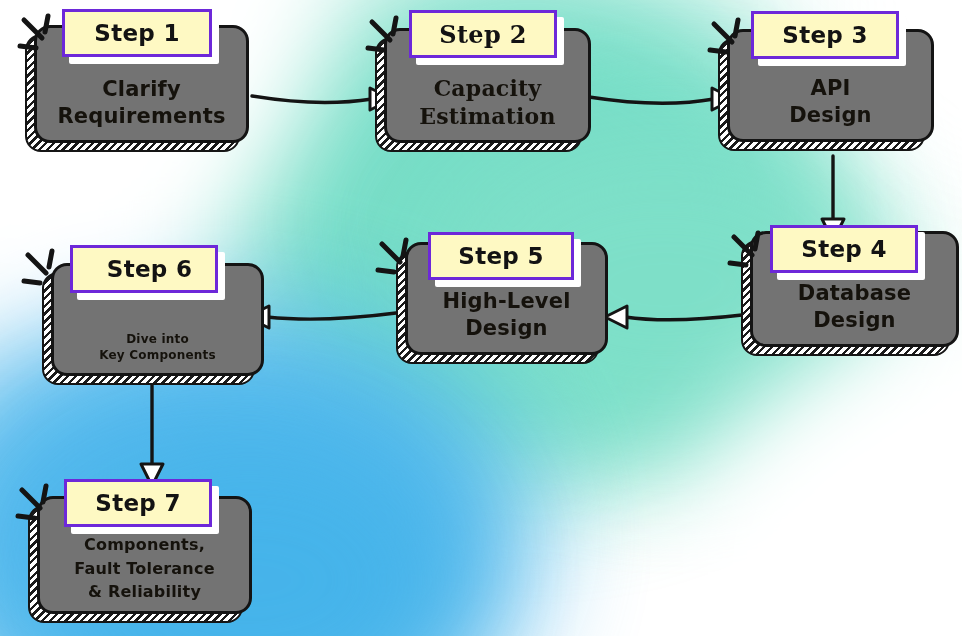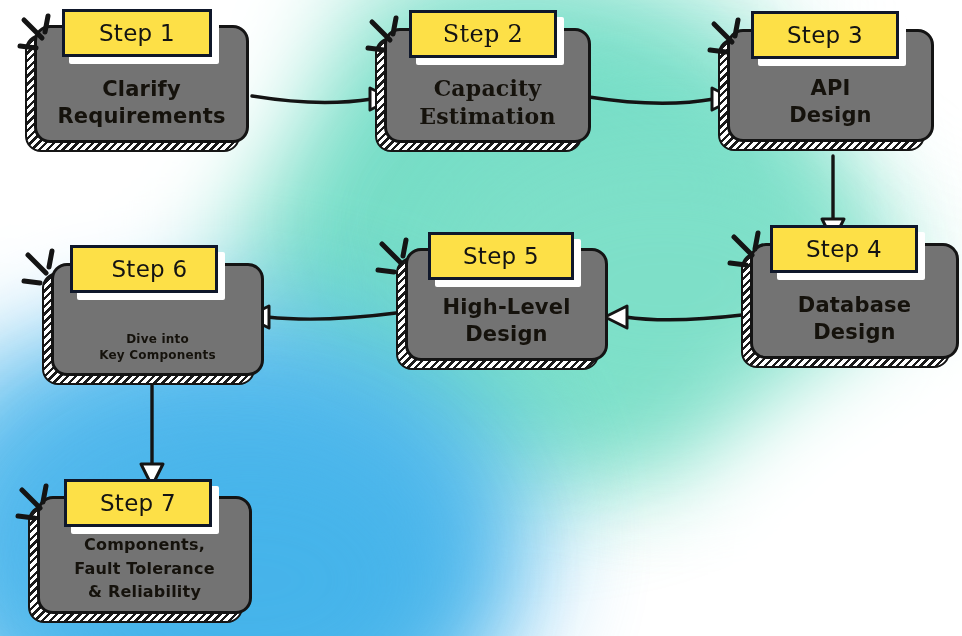--- a/index.html
+++ b/index.html
@@ -84,24 +84,24 @@
   .card-text span{display:block;}
 
   
   .label-wrap{position:absolute;z-index:6;}
   .label-back{
     position:absolute;left:7px;top:7px;width:100%;height:100%;
     background:#ffffff;border-radius:2px;
   }
   .label{
     position:relative;
-    background:#fde047;
-    border:3px solid #0f172a;
+    background:#fef9c3;
+    border:3px solid #6d28d9;
     color:#131313;
-    font-weight:400;
+    font-weight:700;
     display:flex;align-items:center;justify-content:center;
     letter-spacing:.3px;
     box-sizing:border-box;
     width:100%;height:100%;
   }
   .sparkle{position:absolute;z-index:7;pointer-events:none;}
 
   
   .f-round{font-family:"DejaVu Sans", sans-serif;}
   .f-serif{font-family:"DejaVu Serif", serif;}
@@ -202,42 +202,42 @@
       <line x1="12" y1="12" x2="30" y2="30"></line>
       <line x1="36" y1="8" x2="33" y2="24"></line>
       <line x1="8" y1="38" x2="24" y2="40"></line>
     </g>
   </svg>
   <div class="label-wrap" style="left:751px;top:11px;width:148px;height:48px;">
     <div class="label-back"></div>
     <div class="label f-round" style="font-size:23px;">Step 3</div>
   </div>
 
-  <div class="card" style="left:741px;top:252px;width:209px;height:116px;">
+  <div class="card" style="left:741px;top:240px;width:209px;height:116px;">
     <div class="card-shadow"></div>
     <div class="card-body">
       <div class="card-text f-round" style="font-size:21px;">
         <span>Database</span>
         <span>Design</span>
       </div>
     </div>
   </div>
   <svg class="sparkle" style="left:722px;top:225px;" width="52" height="48" viewBox="0 0 52 48">
     <g stroke="#141414" stroke-width="5" stroke-linecap="round">
       <line x1="12" y1="12" x2="30" y2="30"></line>
       <line x1="36" y1="8" x2="33" y2="24"></line>
       <line x1="8" y1="38" x2="24" y2="40"></line>
     </g>
   </svg>
   <div class="label-wrap" style="left:770px;top:225px;width:148px;height:48px;">
     <div class="label-back"></div>
     <div class="label f-round" style="font-size:23px;">Step 4</div>
   </div>
 
-  <div class="card" style="left:396px;top:257px;width:203px;height:113px;">
+  <div class="card" style="left:396px;top:251px;width:203px;height:113px;">
     <div class="card-shadow"></div>
     <div class="card-body">
       <div class="card-text f-round" style="font-size:21px;">
         <span>High-Level</span>
         <span>Design</span>
       </div>
     </div>
   </div>
   <svg class="sparkle" style="left:370px;top:232px;" width="52" height="48" viewBox="0 0 52 48">
     <g stroke="#141414" stroke-width="5" stroke-linecap="round">

